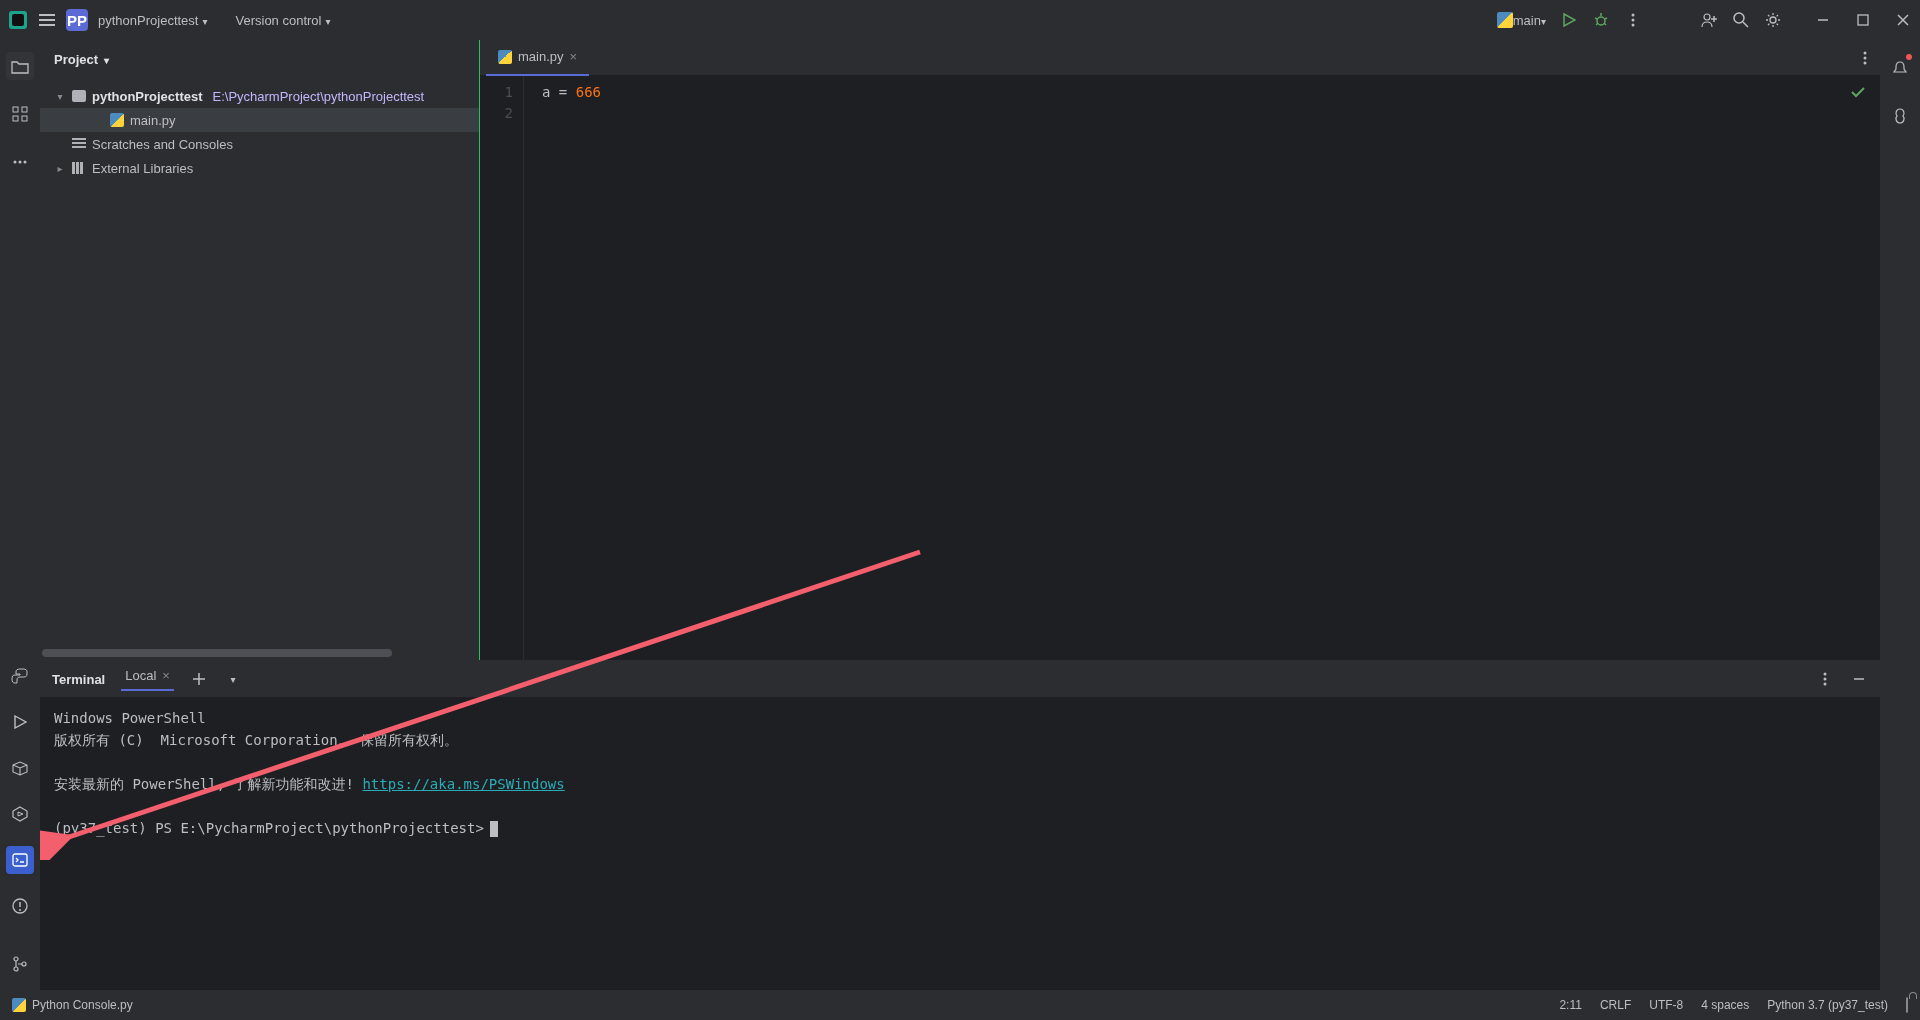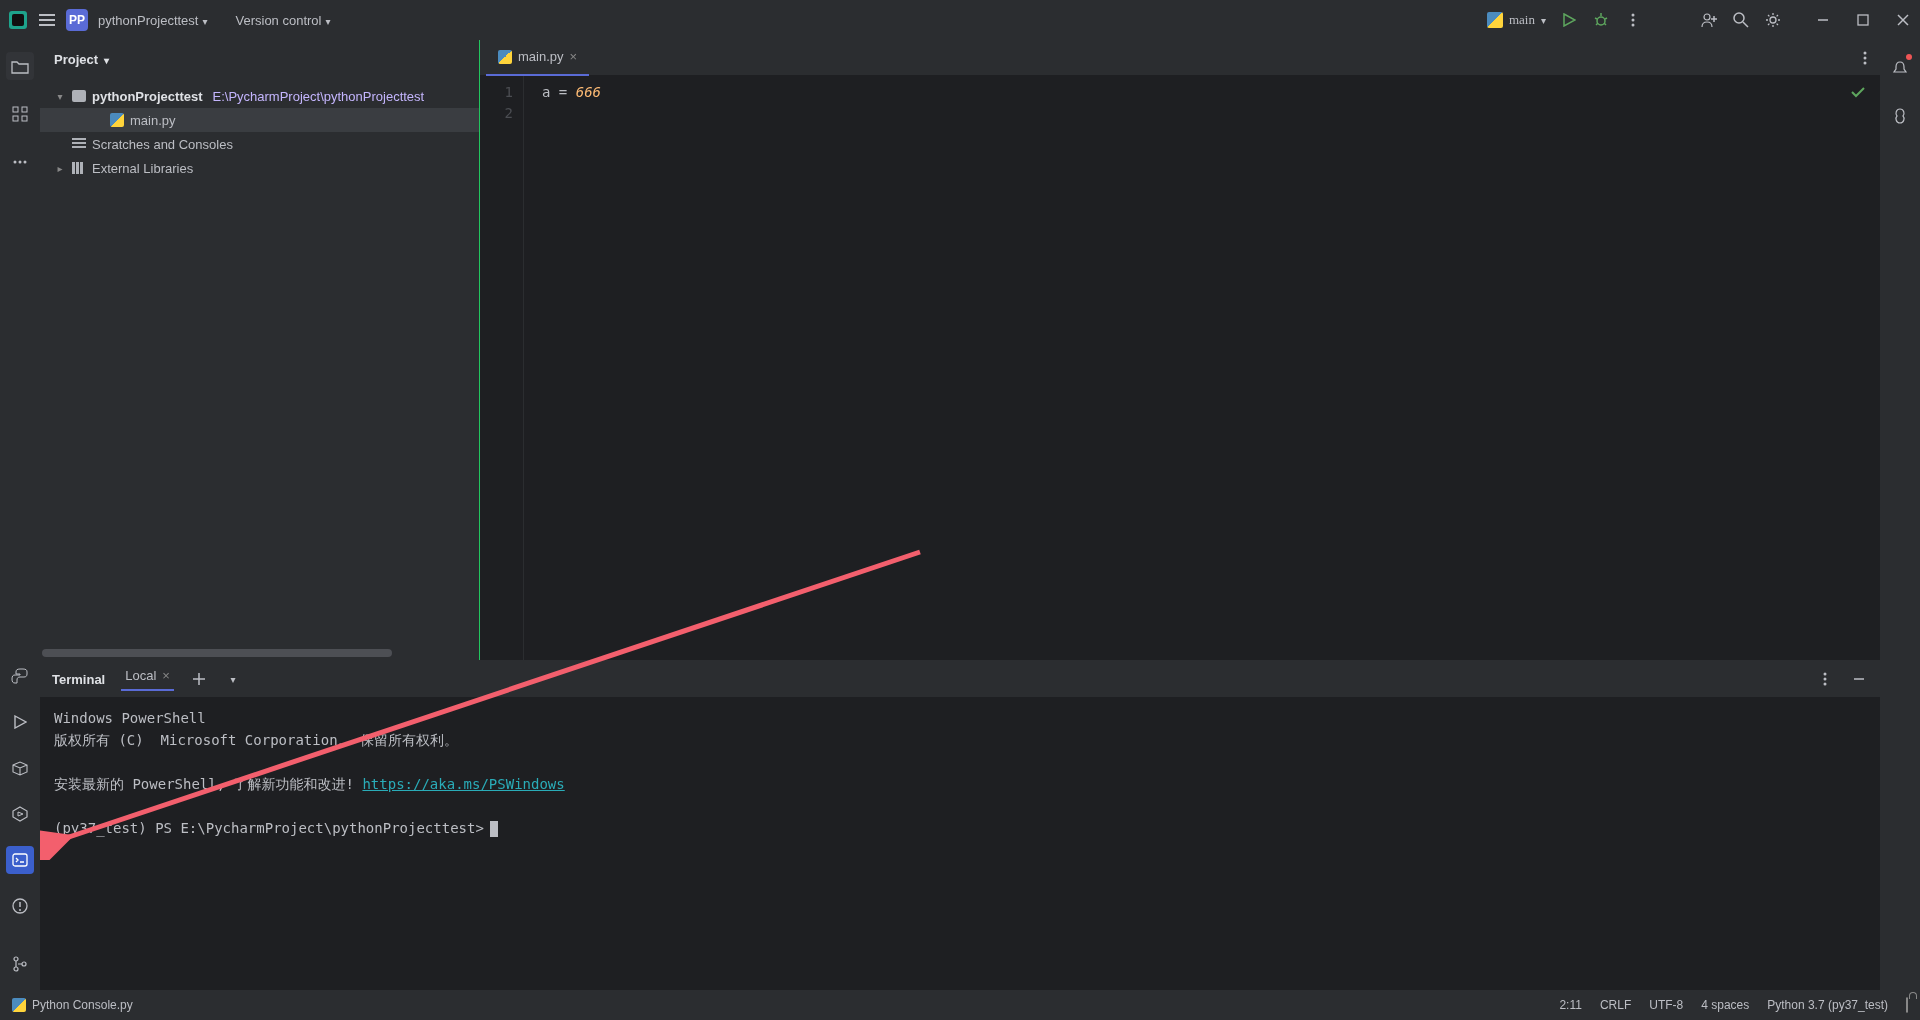--- a/index.html
+++ b/index.html
@@ -19,27 +19,27 @@
   display: flex;
   align-items: center;
   padding: 0 8px;
   gap: 10px;
 }
 .tb-left { display: flex; align-items: center; gap: 10px; }
 .tb-ico { width: 20px; height: 20px; display: flex; align-items: center; justify-content: center; }
 .pp-badge {
   width: 22px; height: 22px; background: #5a6bd6; border-radius: 4px;
   display: flex; align-items: center; justify-content: center;
-  color: #fff; font-weight: 600; font-size: 12px;
+  color: #fff; font-weight: 600; font-size: 15px;
 }
 .tb-proj { display: flex; align-items: center; gap: 4px; cursor: pointer; }
 .tb-vcs { display: flex; align-items: center; gap: 4px; margin-left: 18px; cursor: pointer; }
 .tb-spacer { flex: 1; }
 .tb-right { display: flex; align-items: center; gap: 14px; }
-.run-conf { display: flex; align-items: center; gap: 6px; cursor: pointer; font-family: Liberation Serif, serif; }
+.run-conf { display: flex; align-items: center; cursor: pointer; }
 .py-ico {
   width: 16px; height: 16px; border-radius: 2px;
   background: linear-gradient(135deg,#4b8bbe 0 50%,#ffd43b 50%);
 }
 .ic-btn { width: 18px; height: 18px; display:flex; align-items:center; justify-content:center; cursor:pointer; color:#bcbec4; }
 .win-ctl { display:flex; gap:22px; margin-left:18px; }
 
 
 .left-ribbon {
   position: absolute; left: 0; top: 40px; bottom: 30px;
@@ -93,21 +93,21 @@
 }
 .ed-tabs { height:36px; background:#2b2d30; display:flex; align-items:center; padding: 0 6px; border-bottom:1px solid #1e1f22; }
 .ed-tab { display:flex; align-items:center; gap:6px; padding:0 12px; height:36px; border-bottom:2px solid #5a6bd6; cursor:pointer; }
 .ed-tab-close { color:#888; cursor:pointer; }
 .ed-tabs-spacer { flex:1; }
 .ed-body { flex:1; display:flex; font-family:Consolas,Menlo,monospace; font-size:14px; position:relative; }
 .gutter { width:44px; background:#1e1f22; text-align:right; color:#4b4d52; padding-top:6px; padding-right:10px; border-right:1px solid #2b2d30; }
 .gutter div { height:21px; line-height:21px; }
 .code { flex:1; padding-top:6px; padding-left:18px; position:relative;}
 .code-line { height:21px; line-height:21px; white-space:pre; }
-.tk-var{color:#bcbec4;} .tk-op{color:#bcbec4;} .tk-num{color:#fdba74;font-style:italic;} .tk-fn{color:#56a8f5;} .tk-par{color:#bcbec4;}
+.tk-var{color:#bcbec4;} .tk-op{color:#bcbec4;} .tk-num{color:#f97316;} .tk-fn{color:#56a8f5;} .tk-par{color:#bcbec4;}
 .caret-sel { display:inline-block; height:18px; vertical-align:middle; background:#214283; }
 .ed-status-ico { position:absolute; right:14px; top:8px; color:#5ea65e; }
 
 
 .term-pane {
   position:absolute; left:40px; right:40px; top:660px; bottom:30px;
   background:#1e1f22; border-top:1px solid #2b2d30;
   display:flex; flex-direction:column;
 }
 .term-head { height:36px; background:#2b2d30; display:flex; align-items:center; padding:0 12px; gap:16px; }

